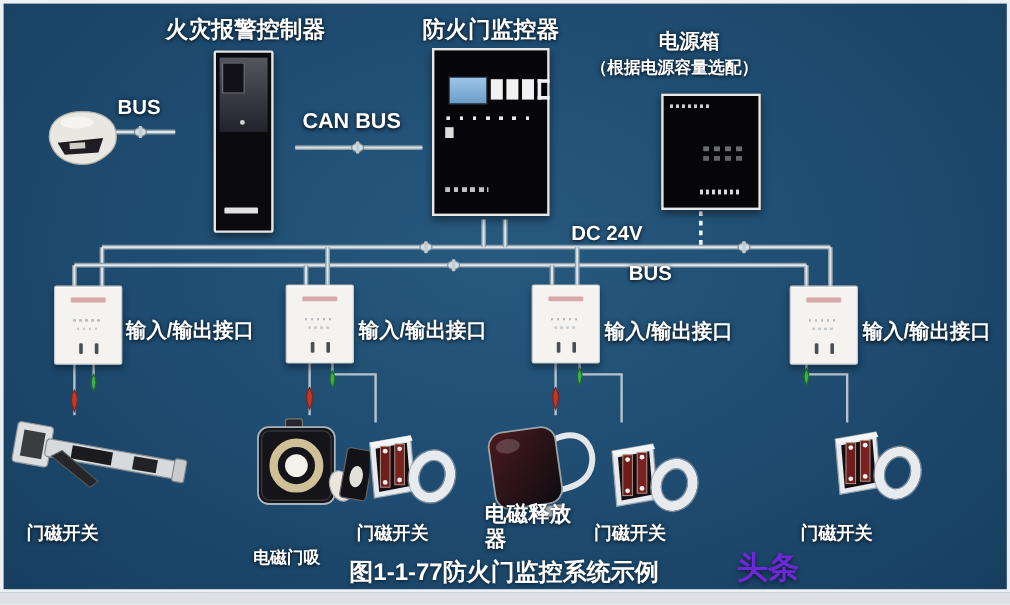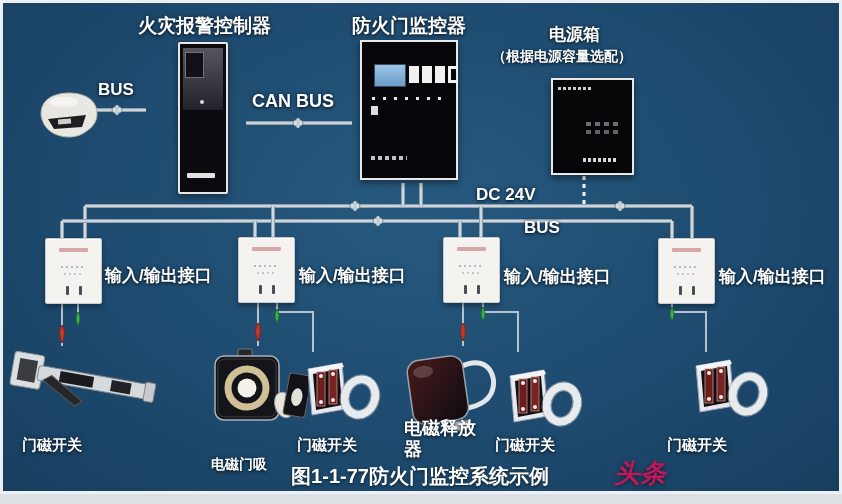--- a/index.html
+++ b/index.html
@@ -50,22 +50,22 @@
   .io-squig{position:absolute;left:15px;top:27px;width:24px;height:2px;opacity:.55;
             background:repeating-linear-gradient(90deg,#7e8a94 0 2px,transparent 2px 5px);}
   .io-squig2{position:absolute;left:18px;top:34px;width:18px;height:2px;opacity:.4;
             background:repeating-linear-gradient(90deg,#7e8a94 0 2px,transparent 2px 5px);}
   .io-slots{position:absolute;left:0;right:0;bottom:8px;display:flex;justify-content:center;gap:10px;}
   .io-slots span{display:block;width:3px;height:9px;background:#4a4f55;border-radius:1px;}
   
   .caption{position:absolute;left:260px;top:463px;width:320px;z-index:3;color:#fff;font-weight:700;
            font-size:20px;text-align:center;text-shadow:0 1px 3px rgba(0,0,0,.65);}
   .caption .num{}
-  .watermark{position:absolute;left:614px;top:456px;z-index:3;color:#be185d;display:flex;align-items:baseline;gap:8px;
-             text-shadow:0 1px 4px rgba(0,0,0,.6);font-style:italic;}
+  .watermark{position:absolute;left:614px;top:456px;z-index:3;color:#6d28d9;display:flex;align-items:baseline;gap:8px;
+             text-shadow:0 1px 4px rgba(0,0,0,.6);}
   .watermark .brand{font-size:26px;font-weight:900;}
   .watermark .account{font-size:23px;font-weight:500;}
 </style>
 </head>
 <body>
 
 <div class="stage">
   <div class="bg"></div>
 
   <svg class="wires" width="842" height="494" viewBox="0 0 842 494">

